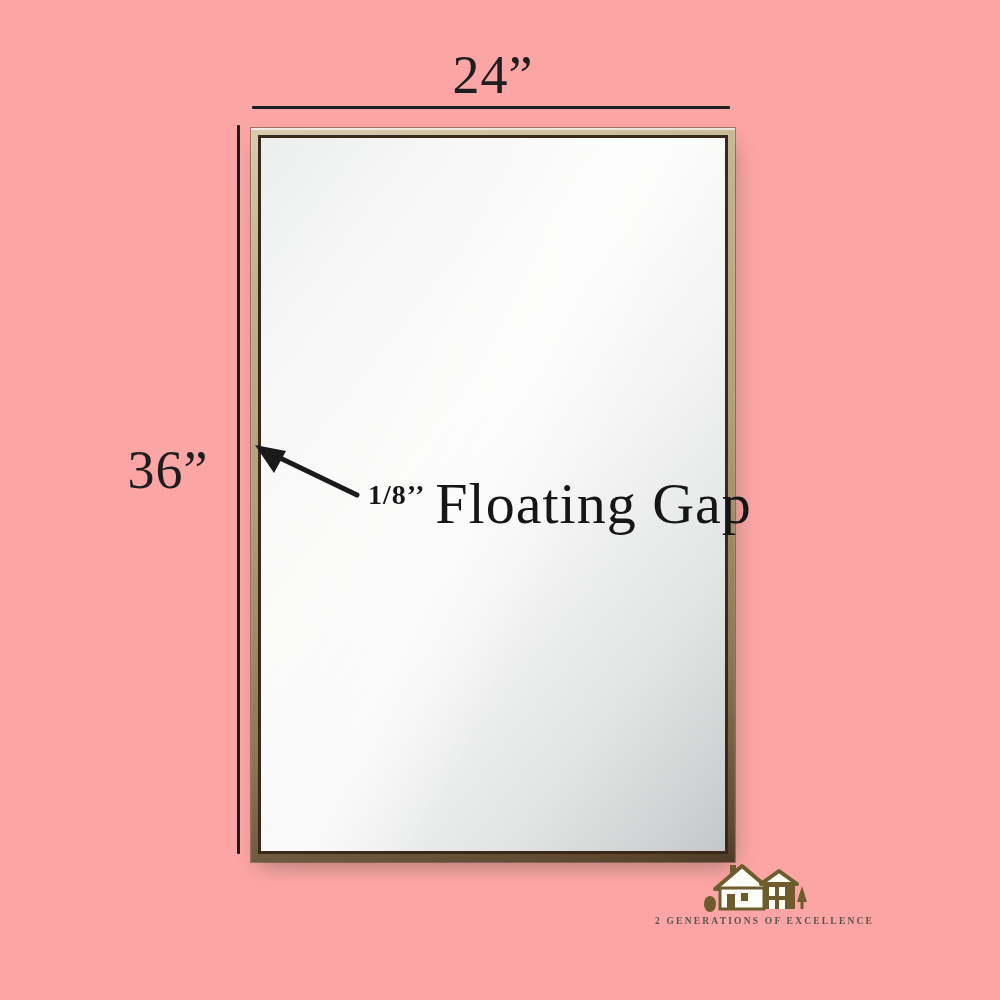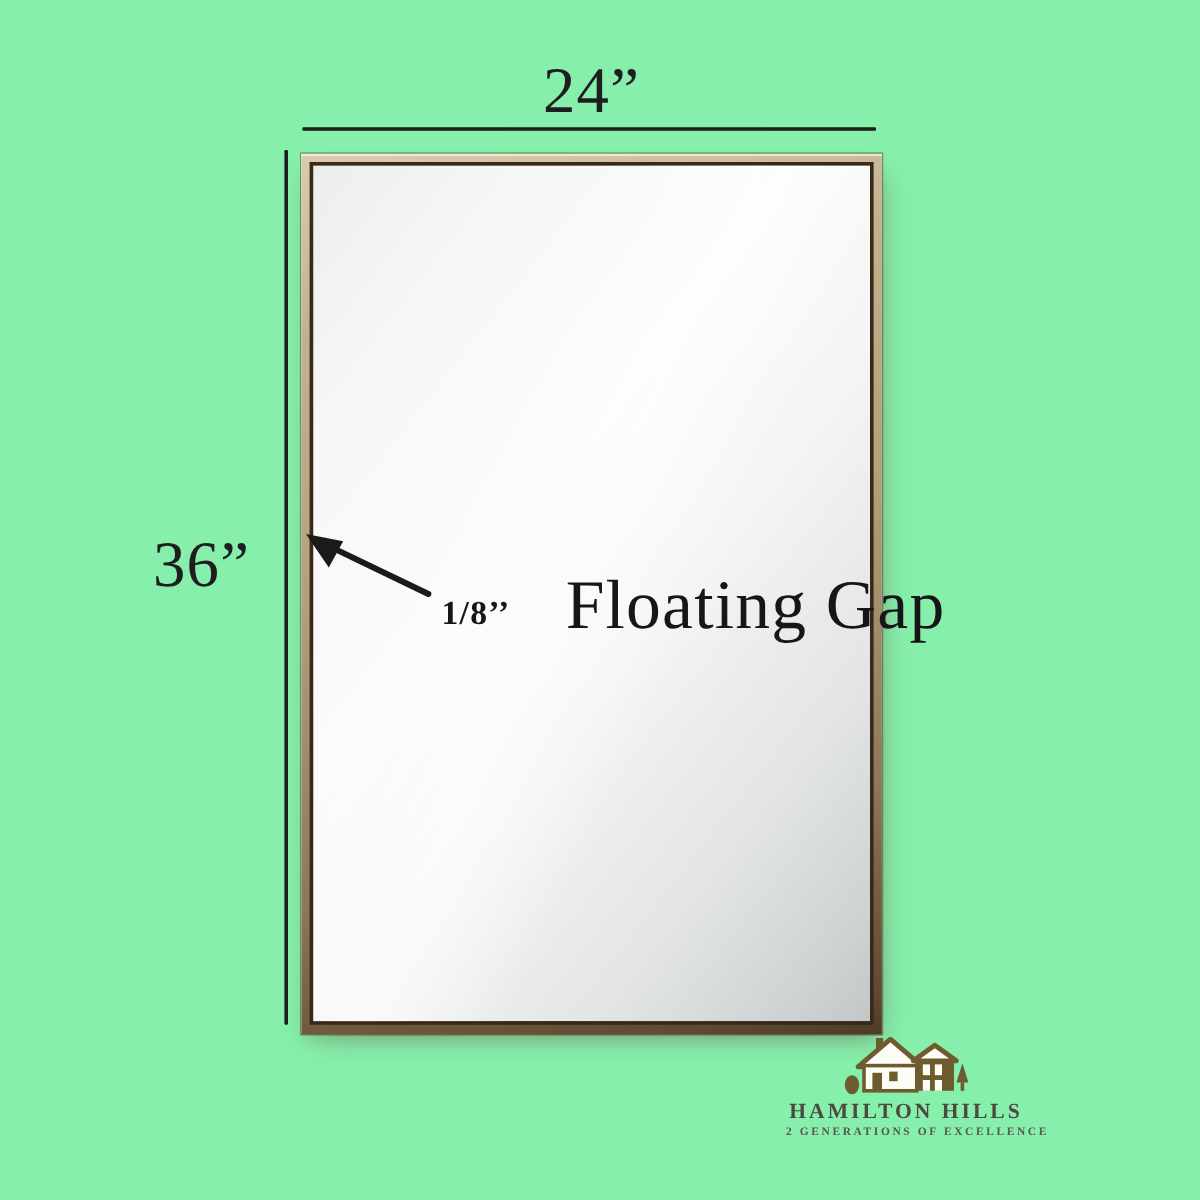--- a/index.html
+++ b/index.html
@@ -5,21 +5,21 @@
   html, body {
     margin: 0;
     padding: 0;
     background: #ffffff;
     font-family: "Liberation Serif", "DejaVu Serif", serif;
   }
   .canvas {
     position: relative;
     width: 1000px;
     height: 1000px;
-    background: #86efac;
+    background: #fca5a5;
     overflow: hidden;
   }
 
   
   .dim-label {
     position: absolute;
     color: #1e1e1e;
     font-size: 54px;
     line-height: 1;
     letter-spacing: 1px;
@@ -110,24 +110,23 @@
     left: 248px;
     top: 440px;
     width: 116px;
     height: 62px;
   }
   .gap-note {
     position: absolute;
     left: 368px;
     top: 470px;
     display: flex;
-    align-items: flex-end;
+    align-items: center;
     color: #161616;
     white-space: nowrap;
-    gap: 36px;
   }
   .gap-size {
     font-size: 28px;
     font-weight: bold;
     position: relative;
     top: -9px;
     letter-spacing: 1px;
   }
   .gap-text {
     font-size: 58px;
@@ -207,17 +206,16 @@
 
       <rect x="61" y="21" width="31" height="26" fill="#6f5c2e"></rect>
       <rect x="66" y="25" width="6" height="9" fill="#fdfdf8"></rect>
       <rect x="76" y="25" width="6" height="9" fill="#fdfdf8"></rect>
       <rect x="66" y="38" width="6" height="9" fill="#fdfdf8"></rect>
       <rect x="76" y="38" width="6" height="9" fill="#fdfdf8"></rect>
 
       <polygon points="99,24 104,40 94,40" fill="#6f5c2e"></polygon>
       <rect x="97.5" y="40" width="3" height="7" fill="#6f5c2e"></rect>
     </svg>
-    <div class="logo-name">HAMILTON HILLS</div>
     <div class="logo-tagline">2 GENERATIONS OF EXCELLENCE</div>
   </div>
 
 </div>
 
 </body></html>

